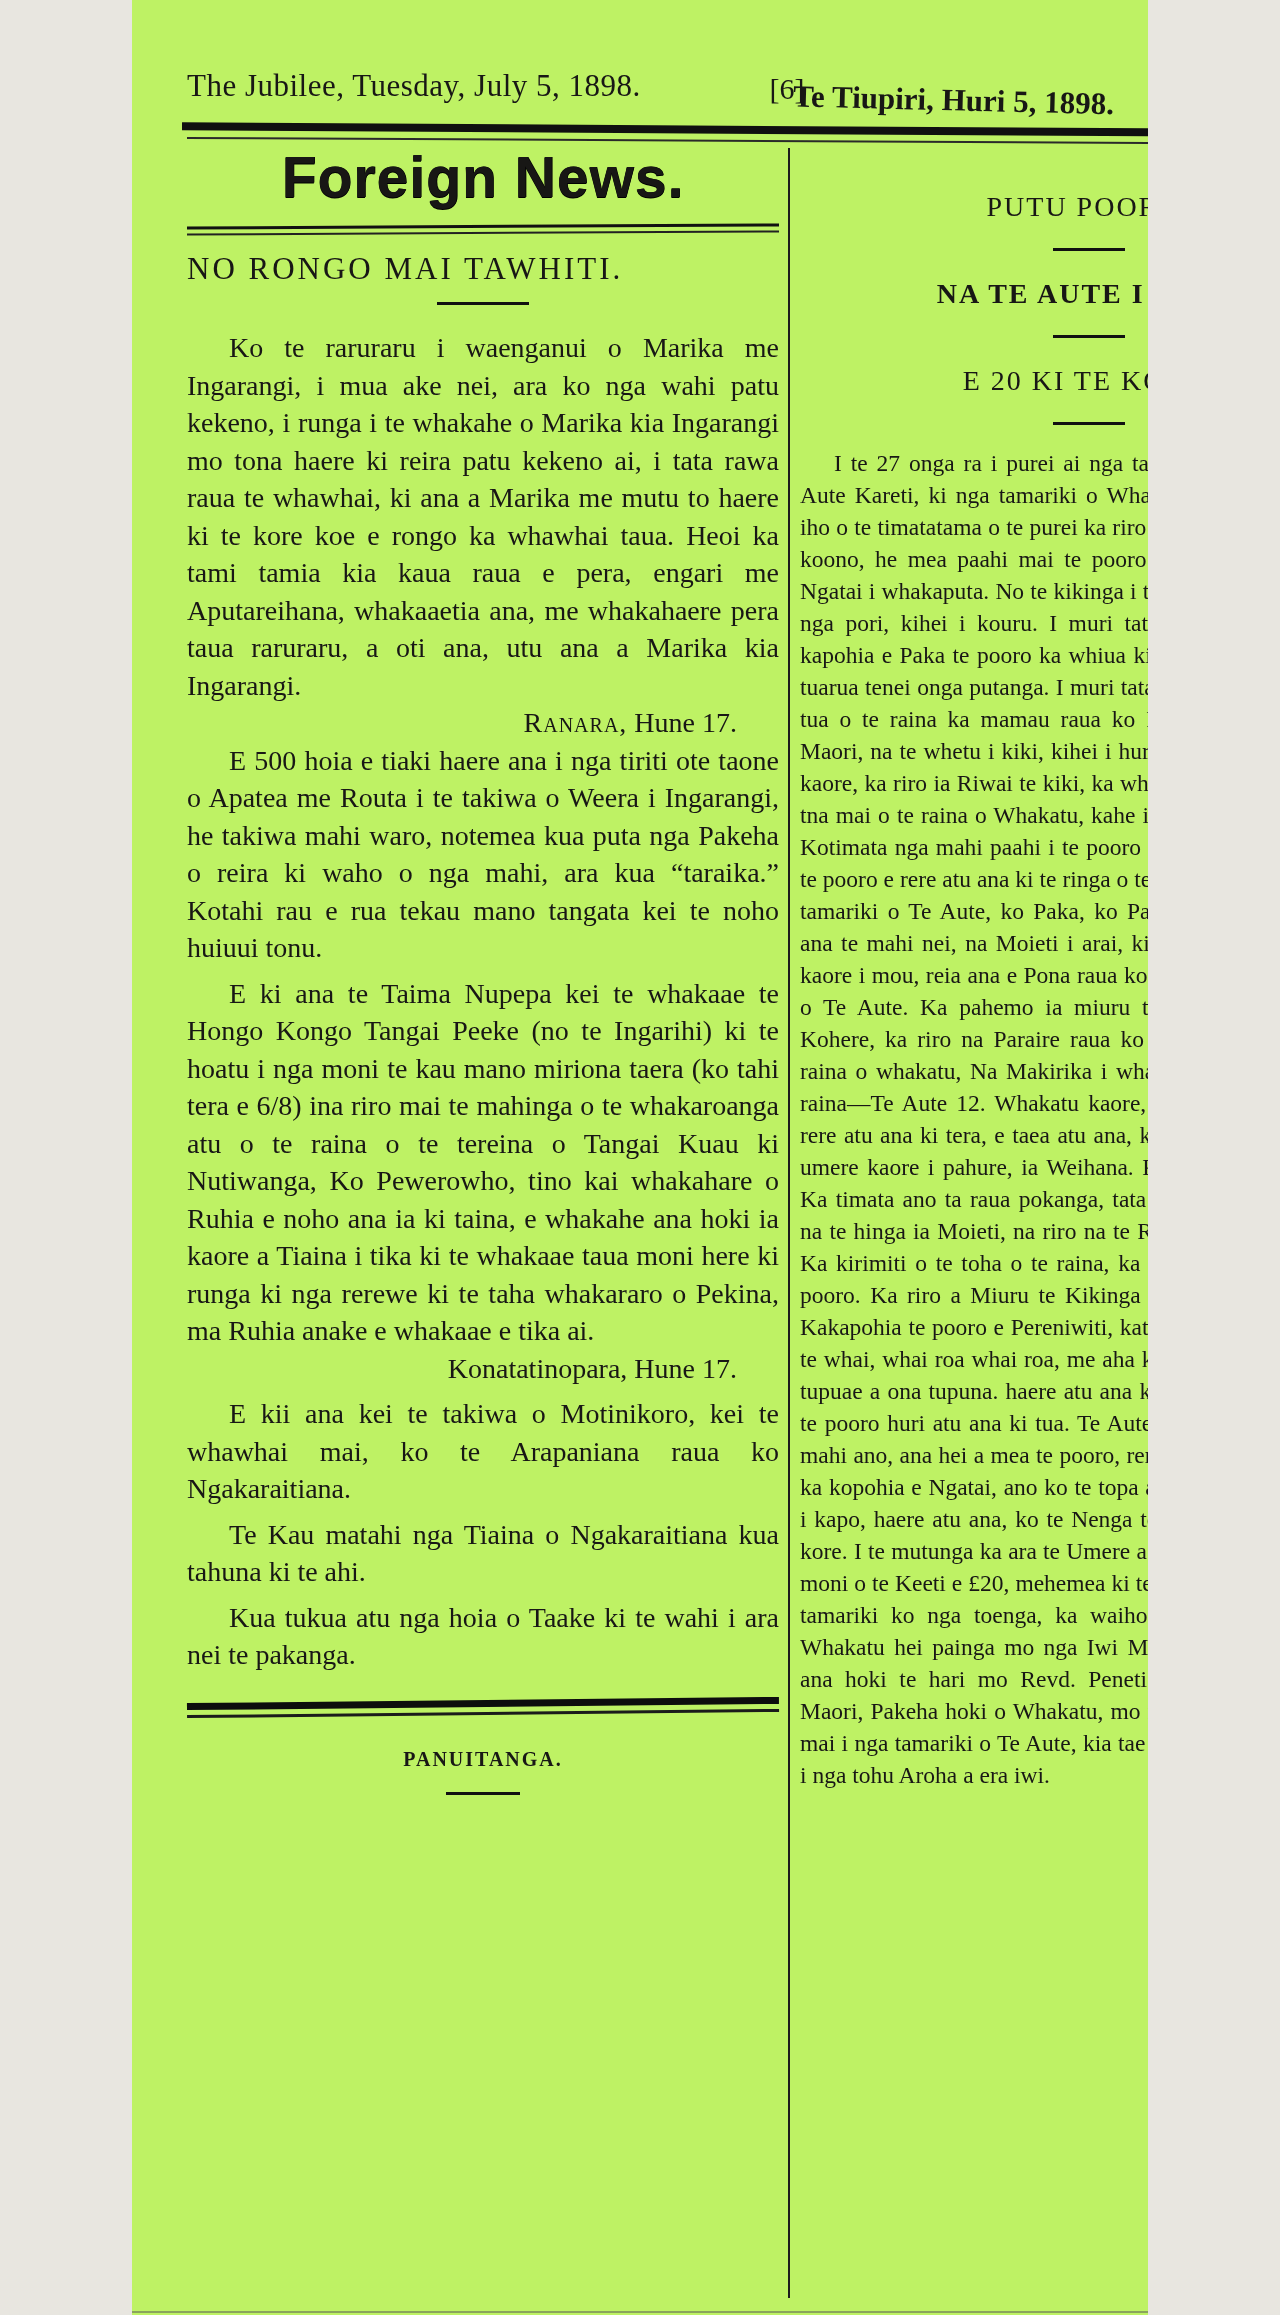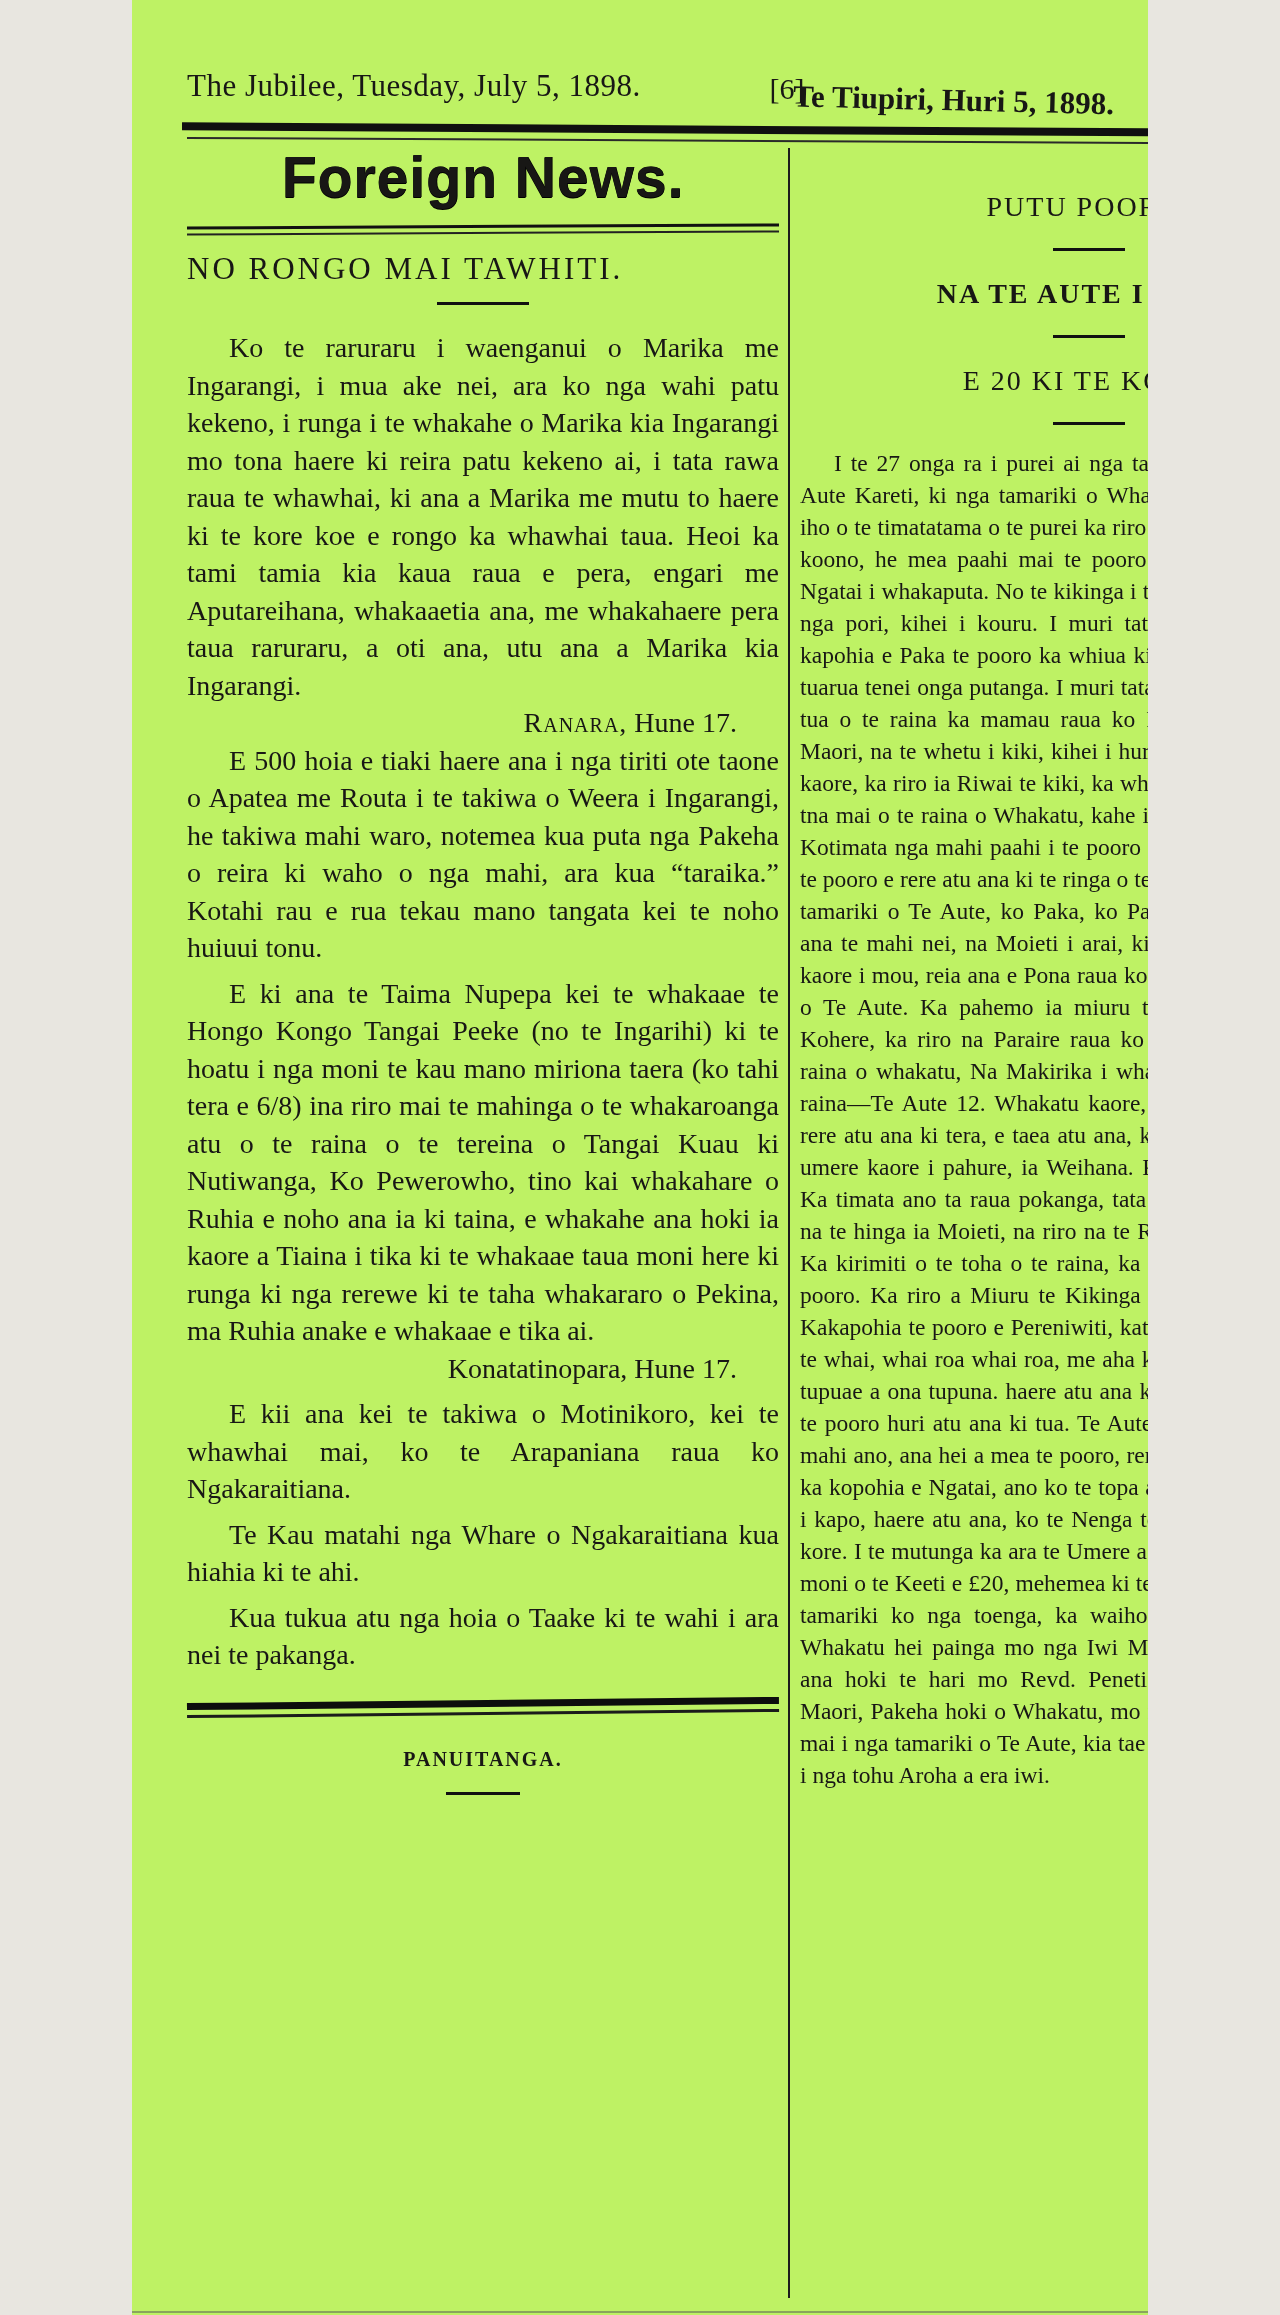--- a/index.html
+++ b/index.html
@@ -140,21 +140,21 @@
 
     <div class="dateline"><span class="sc">Ranara,</span><span> Hune 17.</span></div>
 
     <p class="body-par">E 500 hoia e tiaki haere ana i nga tiriti ote taone o Apatea me Routa i te takiwa o Weera i Ingarangi, he takiwa mahi waro, notemea kua puta nga Pakeha o reira ki waho o nga mahi, ara kua “taraika.”  Kotahi rau e rua tekau mano tangata kei te noho huiuui tonu.</p>
 
     <p class="body-par mt8">E ki ana te Taima Nupepa kei te whakaae te Hongo Kongo Tangai Peeke (no te Ingarihi) ki te hoatu i nga moni te kau mano miriona taera (ko tahi tera e 6/8) ina riro mai te mahinga o te whakaroanga atu o te raina o te tereina o Tangai Kuau ki Nutiwanga, Ko Pewerowho, tino kai whakahare o Ruhia e noho ana ia ki taina, e whakahe ana hoki ia kaore a Tiaina i tika ki te whakaae taua moni here ki runga ki nga rerewe ki te taha whakararo o Pekina, ma Ruhia anake e whakaae e tika ai.</p>
 
     <div class="dateline">Konatatinopara, Hune 17.</div>
 
     <p class="body-par mt8">E kii ana kei te takiwa o Motinikoro, kei te whawhai mai, ko te Arapaniana raua ko Ngakaraitiana.</p>
-    <p class="body-par mt8">Te Kau matahi nga Whare o Ngakaraitiana kua hiahia ki te ahi.</p>
+    <p class="body-par mt8">Te Kau matahi nga Tiaina o Ngakaraitiana kua tahuna ki te ahi.</p>
     <p class="body-par mt8">Kua tukua atu nga hoia o Taake ki te wahi i ara nei te pakanga.</p>
 
     <div class="heavy-rule">
       <div class="r1"></div>
         <div class="r2"></div>
     </div>
 
     <div class="notice-title">PANUITANGA.</div>
     <div class="short-rule narrow"></div>
 

